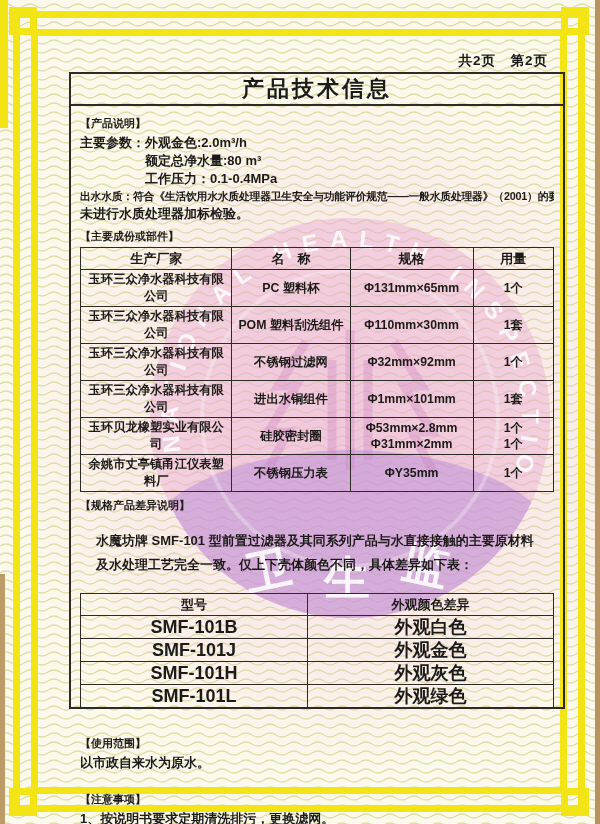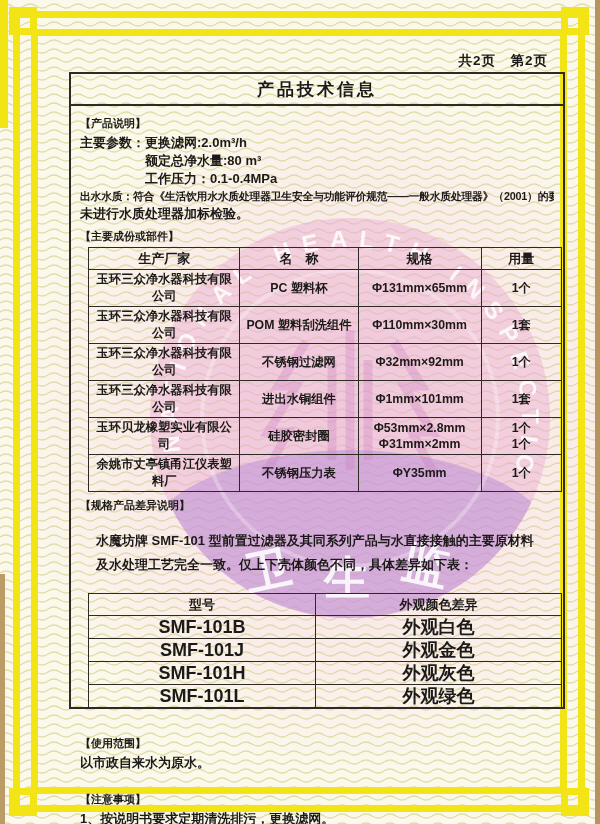--- a/index.html
+++ b/index.html
@@ -35,31 +35,31 @@
     font-size:13.5px;font-weight:800;letter-spacing:1px;
   }
   
   #content-box{
     position:absolute;left:69px;top:72px;width:496px;height:637px;z-index:4;
     border:2px solid #2e2b26;box-sizing:border-box;background:transparent;
   }
   #title-bar{
     height:30px;border-bottom:2px solid #2e2b26;
     display:flex;align-items:center;justify-content:center;
-    font-size:17px;font-weight:800;letter-spacing:3px;
+    font-size:22px;font-weight:800;letter-spacing:3px;
   }
   #box-body{padding:4px 9px 0 9px;font-weight:700;}
   .sec-heading{font-size:11px;font-weight:800;margin:6px 0 3px 0;}
   .line{font-size:13px;line-height:18px;}
   .line .lbl{font-weight:800;}
   .indent{padding-left:65px;}
   #quality-line{font-size:10.8px;line-height:17px;white-space:nowrap;overflow:hidden;letter-spacing:-0.2px;}
   .para{font-size:13px;line-height:24px;margin:16px;}
   
-  table{width:100%;border-collapse:collapse;margin:3px 0 0 8px;table-layout:fixed;border-radius:11px;}
+  table{width:100%;border-collapse:collapse;margin:3px 0 0 0;table-layout:fixed;border-radius:11px;}
   th,td{
     border:1.6px solid #2e2b26;background:transparent;
     font-size:12.3px;font-weight:700;text-align:center;
     padding:1px 2px;line-height:17px;vertical-align:middle;
   }
   th{font-size:13px;height:19px;}
   #components-table col.c1{width:32%;} #components-table col.c2{width:25%;}
   #components-table col.c3{width:26%;} #components-table col.c4{width:17%;}
   #models-table col.m1{width:48%;} #models-table col.m2{width:52%;}
   #models-table td{height:20px;font-size:18px;}
@@ -119,21 +119,21 @@
 <div class="edge" id="edge-left-bottom"></div>
 
 <div id="pagination">共2页　第2页</div>
 
 <div id="content-box">
   <div id="title-bar">产品技术信息</div>
   <div id="box-body">
 
     <div class="sec-heading">【产品说明】</div>
     <div class="line">
-      <span class="lbl">主要参数：</span><span>更换滤网:2.0m³/h</span>
+      <span class="lbl">主要参数：</span><span>外观金色:2.0m³/h</span>
     </div>
     <div class="line indent">额定总净水量:80 m³</div>
     <div class="line indent">工作压力：0.1-0.4MPa</div>
     <div class="line" id="quality-line">
       <span class="lbl">出水水质：</span><span>符合《生活饮用水水质处理器卫生安全与功能评价规范——一般水质处理器》（2001）的要求。</span>
     </div>
     <div class="line">未进行水质处理器加标检验。</div>
 
     <div class="sec-heading">【主要成份或部件】</div>
     <table id="components-table">

